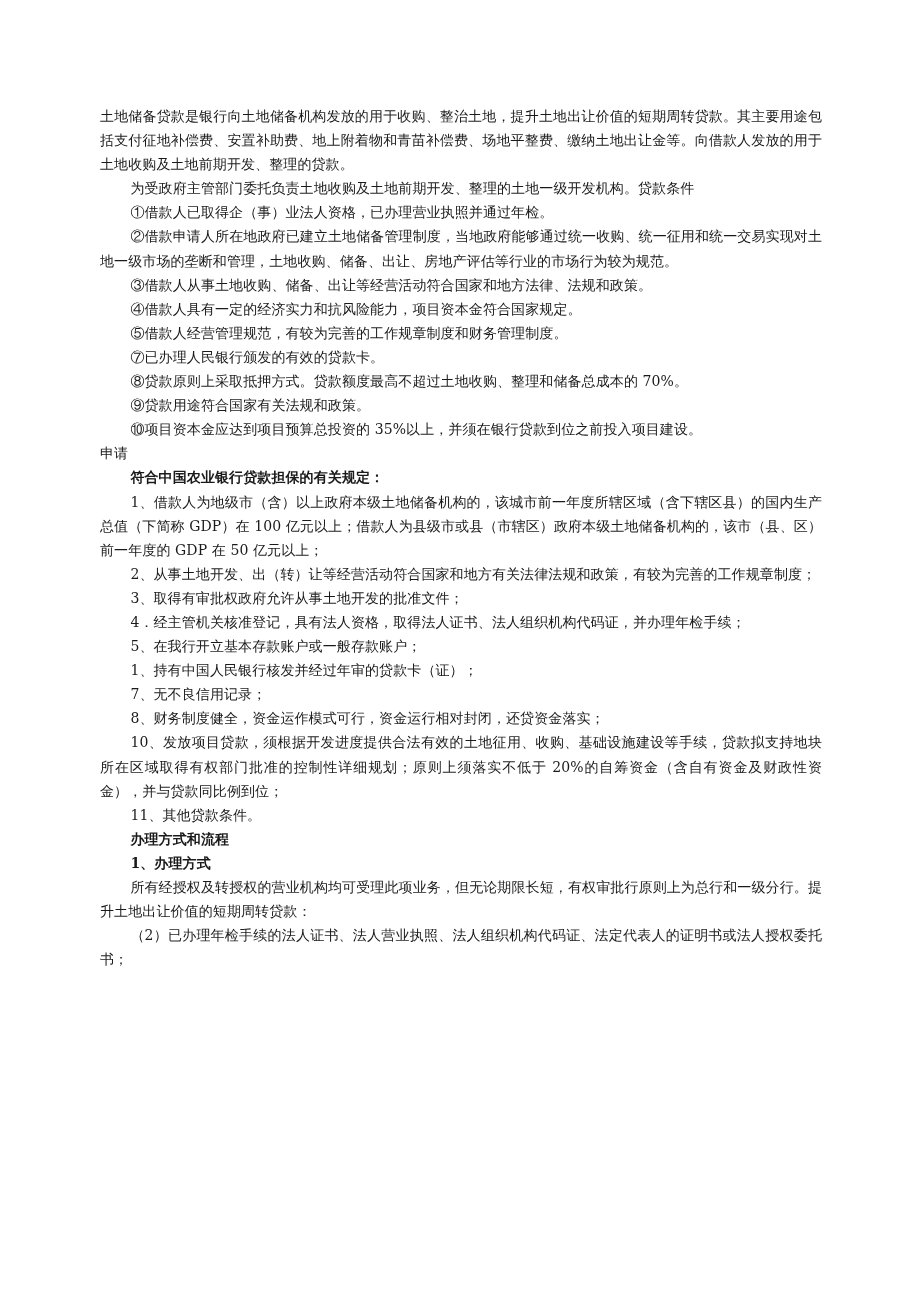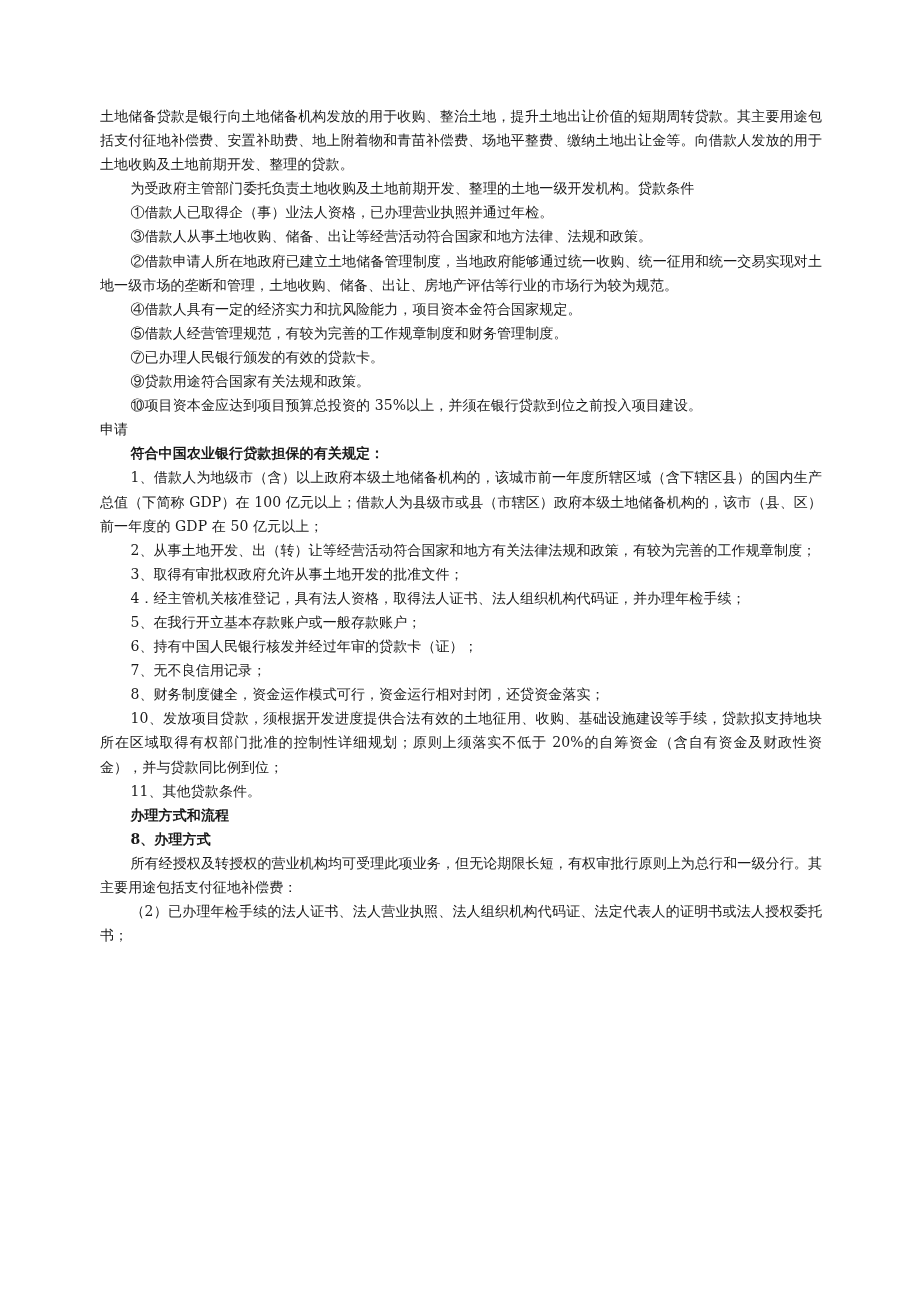--- a/index.html
+++ b/index.html
@@ -49,64 +49,65 @@
 <div class="page">
   <div class="content">
 
     <p class="para">土地储备贷款是银行向土地储备机构发放的用于收购、整治土地，提升土地出让价值的短期周转贷款。其主要用途包括支付征地补偿费、安置补助费、地上附着物和青苗补偿费、场地平整费、缴纳土地出让金等。向借款人发放的用于土地收购及土地前期开发、整理的贷款。</p>
 
 
     <p class="para indent">为受政府主管部门委托负责土地收购及土地前期开发、整理的土地一级开发机构。贷款条件</p>
 
     <p class="para indent">①借款人已取得企（事）业法人资格，已办理营业执照并通过年检。</p>
 
+    <p class="para indent">②借款申请人所在地政府已建立土地储备管理制度，当地政府能够通过统一收购、统一征用和统一交易实现对土地一级市场的垄断和管理，土地收购、储备、出让、房地产评估等行业的市场行为较为规范。</p>
+
     <p class="para indent">③借款人从事土地收购、储备、出让等经营活动符合国家和地方法律、法规和政策。</p>
-
-    <p class="para indent">②借款申请人所在地政府已建立土地储备管理制度，当地政府能够通过统一收购、统一征用和统一交易实现对土地一级市场的垄断和管理，土地收购、储备、出让、房地产评估等行业的市场行为较为规范。</p>
 
     <p class="para indent">④借款人具有一定的经济实力和抗风险能力，项目资本金符合国家规定。</p>
 
     <p class="para indent">⑤借款人经营管理规范，有较为完善的工作规章制度和财务管理制度。</p>
 
 
     <p class="para indent">⑦已办理人民银行颁发的有效的贷款卡。</p>
 
+    <p class="para indent">⑧贷款原则上采取抵押方式。贷款额度最高不超过土地收购、整理和储备总成本的 70%。</p>
 
     <p class="para indent">⑨贷款用途符合国家有关法规和政策。</p>
 
     <p class="para indent">⑩项目资本金应达到项目预算总投资的 35%以上，并须在银行贷款到位之前投入项目建设。</p>
 
     <p class="para">申请</p>
 
     <p class="para indent bold">符合中国农业银行贷款担保的有关规定：</p>
 
     <p class="para indent">1、借款人为地级市（含）以上政府本级土地储备机构的，该城市前一年度所辖区域（含下辖区县）的国内生产总值（下简称 GDP）在 100 亿元以上；借款人为县级市或县（市辖区）政府本级土地储备机构的，该市（县、区）前一年度的 GDP 在 50 亿元以上；</p>
 
     <p class="para indent">2、从事土地开发、出（转）让等经营活动符合国家和地方有关法律法规和政策，有较为完善的工作规章制度；</p>
 
     <p class="para indent">3、取得有审批权政府允许从事土地开发的批准文件；</p>
 
     <p class="para indent">4．经主管机关核准登记，具有法人资格，取得法人证书、法人组织机构代码证，并办理年检手续；</p>
 
     <p class="para indent">5、在我行开立基本存款账户或一般存款账户；</p>
 
-    <p class="para indent">6、持有中国人民银行核发并经过年审的贷款卡（证）；</p>
+    <p class="para indent">1、持有中国人民银行核发并经过年审的贷款卡（证）；</p>
 
     <p class="para indent">7、无不良信用记录；</p>
 
     <p class="para indent">8、财务制度健全，资金运作模式可行，资金运行相对封闭，还贷资金落实；</p>
 
 
     <p class="para indent">10、发放项目贷款，须根据开发进度提供合法有效的土地征用、收购、基础设施建设等手续，贷款拟支持地块所在区域取得有权部门批准的控制性详细规划；原则上须落实不低于 20%的自筹资金（含自有资金及财政性资金），并与贷款同比例到位；</p>
 
     <p class="para indent">11、其他贷款条件。</p>
 
     <p class="para indent bold">办理方式和流程</p>
 
-    <p class="para indent bold">8、办理方式</p>
+    <p class="para indent bold">1、办理方式</p>
 
-    <p class="para indent">所有经授权及转授权的营业机构均可受理此项业务，但无论期限长短，有权审批行原则上为总行和一级分行。其主要用途包括支付征地补偿费：</p>
+    <p class="para indent">所有经授权及转授权的营业机构均可受理此项业务，但无论期限长短，有权审批行原则上为总行和一级分行。提升土地出让价值的短期周转贷款：</p>
 
 
     <p class="para indent">（2）已办理年检手续的法人证书、法人营业执照、法人组织机构代码证、法定代表人的证明书或法人授权委托书；</p>
 
   </div>
 </div>
 
 </body></html>

